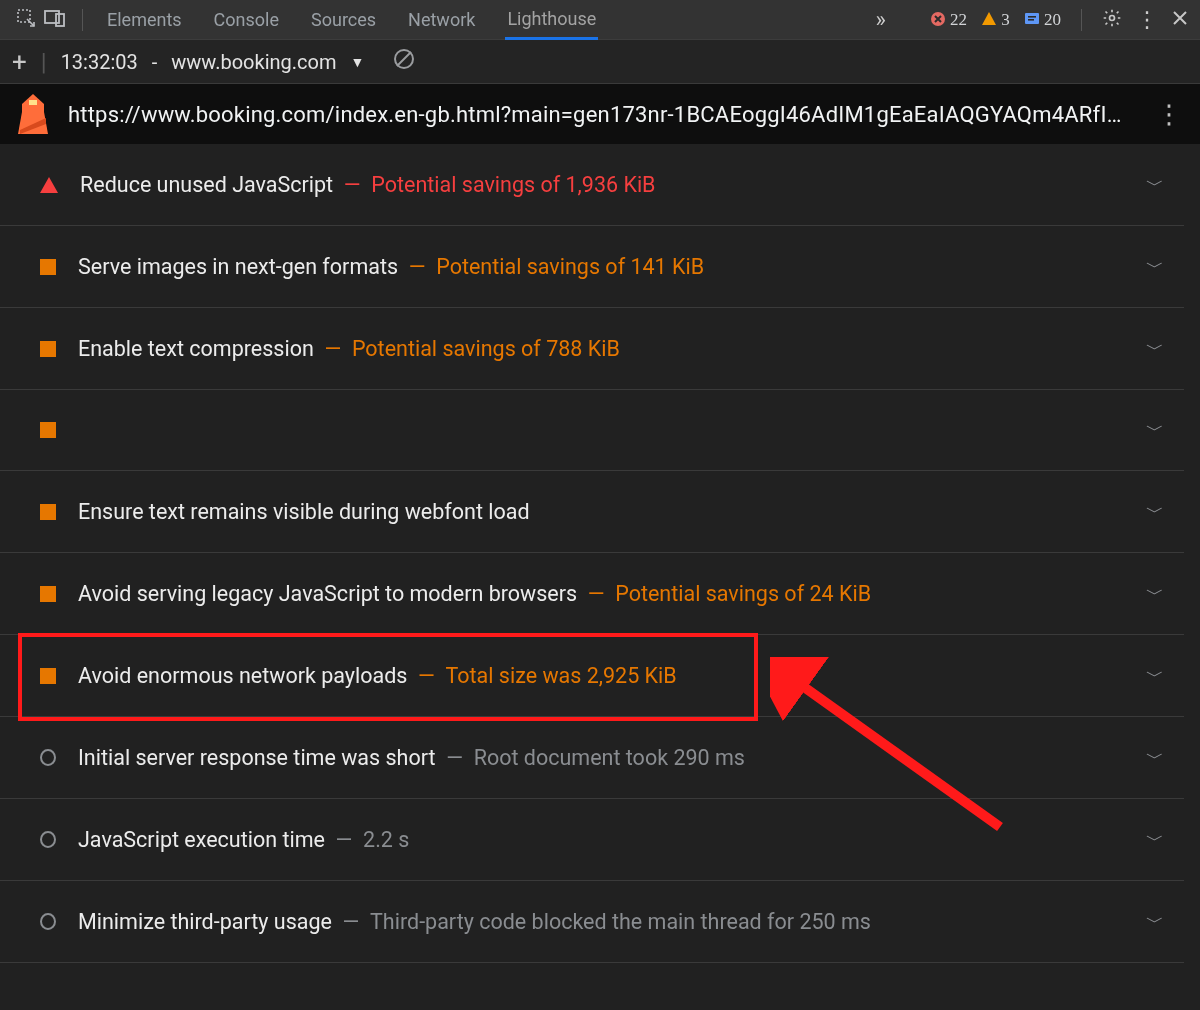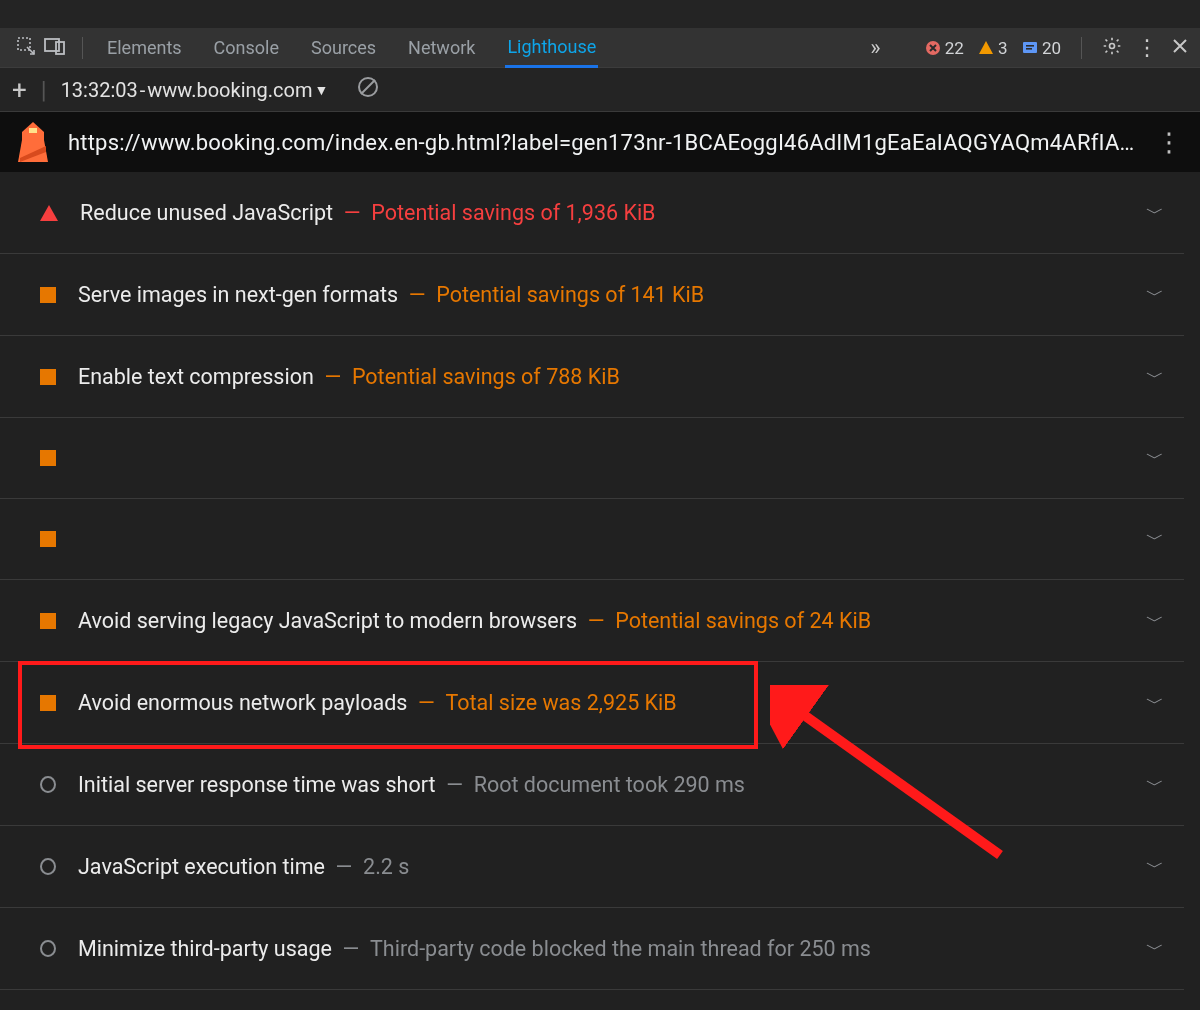--- a/index.html
+++ b/index.html
@@ -16,40 +16,39 @@
 
 .tabbar {
   display: flex;
   align-items: center;
   height: 40px;
   background: #333333;
   padding: 4px 6px;
   border-bottom: 1px solid #3c3c3c;
   font-size: 18px;
   color: #9aa0a6;
-  margin-top: 28px;
 }
 .tabbar .left-icons { display:flex; align-items:center; gap:8px; padding:0 10px; }
 .tabbar .tabs { display:flex; align-items:center; gap:28px; padding:0 16px; flex:1; }
 .tab { cursor:pointer; padding:8px 2px; }
-.tab.active { color:#0ea5e9; border-bottom:3px solid #1a73e8; }
+.tab.active { color:#a3a3a3; border-bottom:3px solid #1a73e8; }
 .tabbar .right-icons { display:flex; align-items:center; gap:14px; padding-right:6px; font-size:17px; }
-.pill { color:#d2d4d7; }
+.pill { color:#d2d4d7;font-family:Liberation Serif, serif; }
 .ico-btn { color:#ccc; cursor:pointer; }
 .vrule { width:1px; height:22px; background:#555; margin:0 6px; }
 
 
 .toolbar2 {
   display:flex; align-items:center;
   height:44px; background:#242424; border-bottom:1px solid #3a3a3a;
   padding:0 12px; font-size:20px; color:#e3e3e3;
 }
 .plus{ font-size:26px; color:#c7c7c7; padding-right:14px; cursor:pointer; }
 .sep { color:#555; padding-right:14px; font-size:24px; }
-.trail{ display:flex; align-items:center; gap:2px; cursor:pointer;text-align:center; }
+.trail{ display:flex; align-items:center; gap:14px; cursor:pointer;text-align:center; }
 .clear-btn{ margin-left:28px; color:#999; cursor:pointer; }
 
 
 .urlbar {
   display:flex; align-items:center;
   height:60px; background:#0e0e0e;
   padding:0 18px; gap:20px;
   font-size:22px; color:#f1f3f4;
 }
 .lh-icon svg{ display:block; }
@@ -185,21 +184,21 @@
 
 <div class="urlbar">
   <span class="lh-icon">
     <svg width="30" height="40" viewBox="0 0 30 40">
       <polygon points="15,0 26,10 26,18 4,18 4,10" fill="#ff6d3a"></polygon>
       <rect x="11" y="6" width="8" height="5" fill="#ffe28a"></rect>
       <polygon points="4,18 26,18 30,40 0,40" fill="#ff6d3a"></polygon>
       <polygon points="2,36 28,24 28,30 2,40" fill="#d84a1d"></polygon>
     </svg>
   </span>
-  <span class="urltext">https://www.booking.com/index.en-gb.html?label=gen173nr-1BCAEoggI46AdIM1gEaEaIAQGYAQm4ARfIA…</span>
+  <span class="urltext">https://www.booking.com/index.en-gb.html?main=gen173nr-1BCAEoggI46AdIM1gEaEaIAQGYAQm4ARfIA…</span>
   <span class="dots" style="font-size:26px;">⋮</span>
 </div>
 
 <div class="report" id="audit-list">
 
   <div class="audit">
       <div class="shape tri"></div>
       <div><span class="title">Reduce unused JavaScript</span><span class="detail-red">&nbsp;&nbsp;—&nbsp;&nbsp;</span><span class="detail-red">Potential savings of 1,936 KiB</span></div>
       <div class="spacer"></div>
       <span class="chev">﹀</span>
@@ -216,20 +215,21 @@
       <div class="spacer"></div>
       <span class="chev">﹀</span>
     </div>
     <div class="audit">
       <div class="shape sq"></div>
       <div class="spacer"></div>
       <span class="chev">﹀</span>
     </div>
     <div class="audit">
       <div class="shape sq"></div>
+      <div><span class="title">Ensure text remains visible during webfont load</span></div>
       <div class="spacer"></div>
       <span class="chev">﹀</span>
     </div>
     <div class="audit">
       <div class="shape sq"></div>
       <div><span class="title">Avoid serving legacy JavaScript to modern browsers</span><span class="detail-orange">&nbsp;&nbsp;—&nbsp;&nbsp;</span><span class="detail-orange">Potential savings of 24 KiB</span></div>
       <div class="spacer"></div>
       <span class="chev">﹀</span>
     </div>
     <div class="audit">

